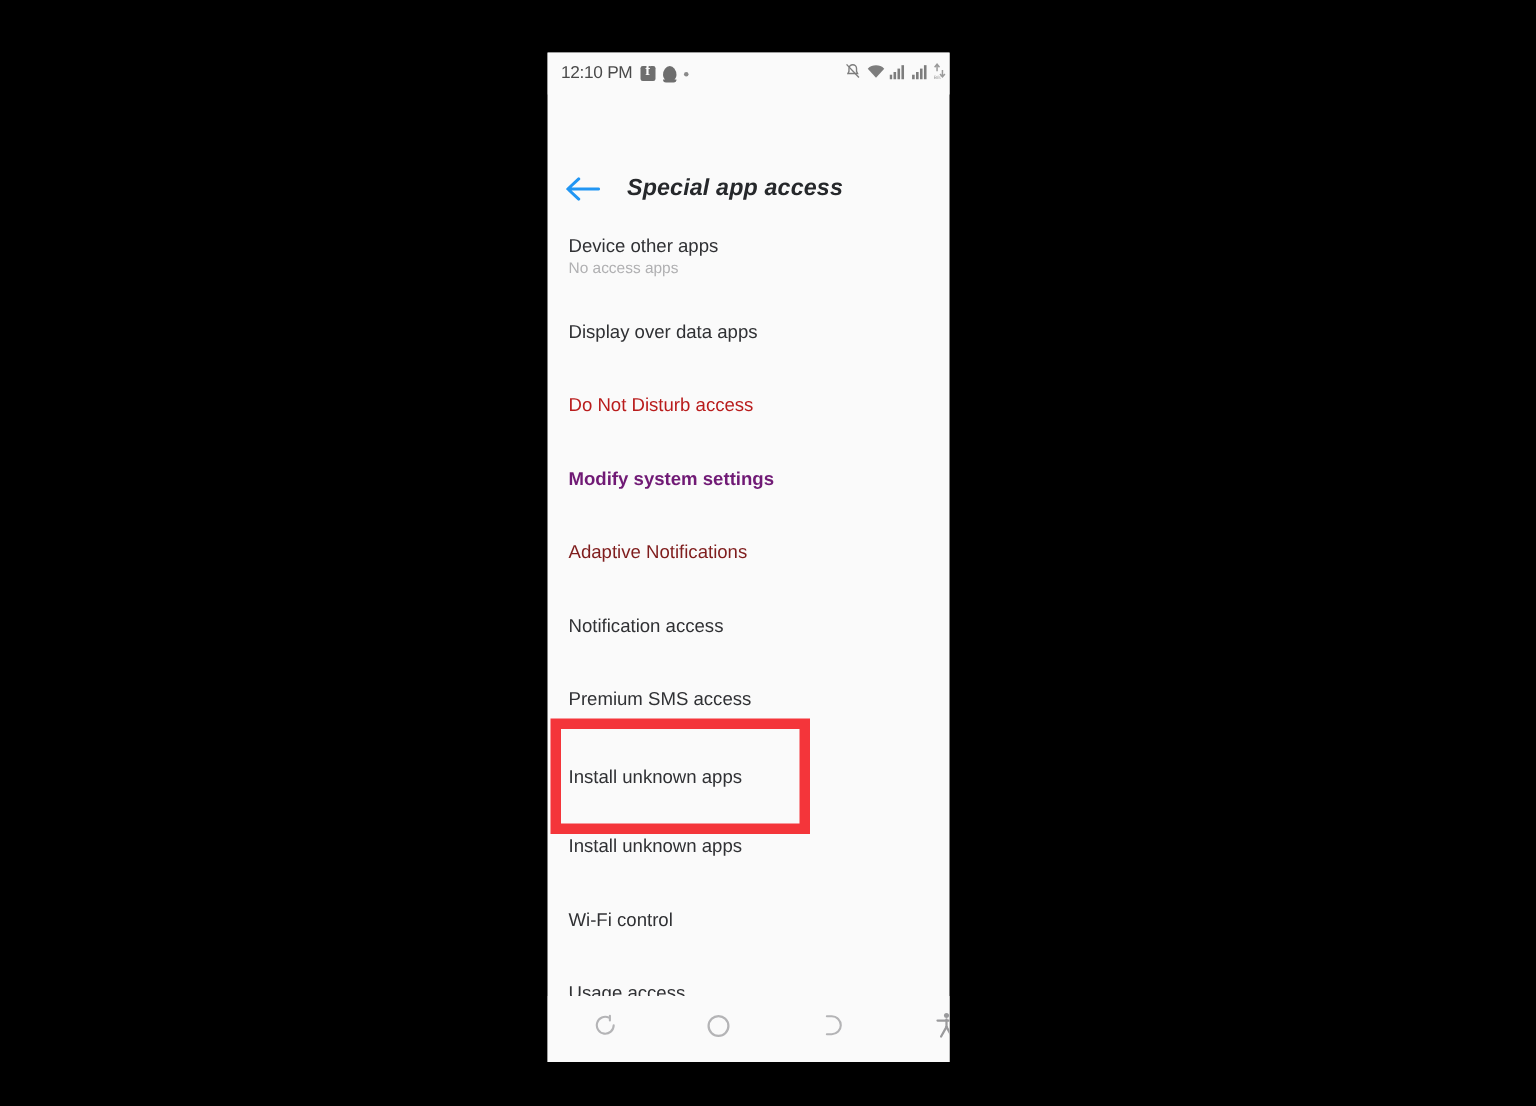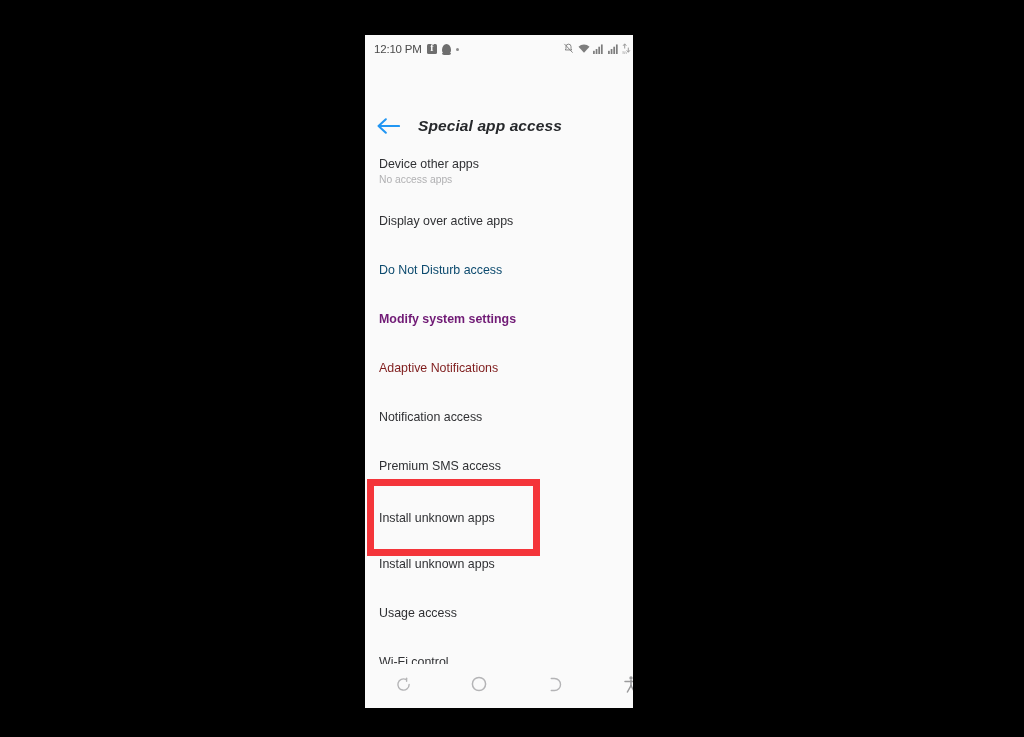--- a/index.html
+++ b/index.html
@@ -173,30 +173,30 @@
         <span style="font-size:10.3px;color:#b0b0b2;line-height:14px;margin-top:1px;">No access apps</span>
       </div>
       <span style="margin-right:17px;display:flex;align-items:center;">
         <svg width="8" height="13" viewBox="0 0 8 13">
             <path d="M1 1 L6.6 6.5 L1 12" fill="none" stroke="#cfcfd1" stroke-width="1.3" stroke-linecap="round" stroke-linejoin="round"></path>
           </svg>
       </span>
     </div>
 
     <div style="position:relative;height:49px;display:flex;align-items:center;padding:0 0 0 14px;box-sizing:border-box;cursor:pointer;">
-      <span style="flex:1;font-size:12.4px;color:#303134;">Display over active apps</span>
-      <span style="margin-right:17px;display:flex;align-items:center;">
-        <svg width="8" height="13" viewBox="0 0 8 13">
-            <path d="M1 1 L6.6 6.5 L1 12" fill="none" stroke="#cfcfd1" stroke-width="1.3" stroke-linecap="round" stroke-linejoin="round"></path>
-          </svg>
-      </span>
-    </div>
-
-    <div style="position:relative;height:49px;display:flex;align-items:center;padding:0 0 0 14px;box-sizing:border-box;cursor:pointer;">
-      <span style="flex:1;font-size:12.4px;color:#0c4a6e;">Do Not Disturb access</span>
+      <span style="flex:1;font-size:12.4px;color:#303134;">Display over data apps</span>
+      <span style="margin-right:17px;display:flex;align-items:center;">
+        <svg width="8" height="13" viewBox="0 0 8 13">
+            <path d="M1 1 L6.6 6.5 L1 12" fill="none" stroke="#cfcfd1" stroke-width="1.3" stroke-linecap="round" stroke-linejoin="round"></path>
+          </svg>
+      </span>
+    </div>
+
+    <div style="position:relative;height:49px;display:flex;align-items:center;padding:0 0 0 14px;box-sizing:border-box;cursor:pointer;">
+      <span style="flex:1;font-size:12.4px;color:#b91c1c;">Do Not Disturb access</span>
       <span style="margin-right:17px;display:flex;align-items:center;">
         <svg width="8" height="13" viewBox="0 0 8 13">
             <path d="M1 1 L6.6 6.5 L1 12" fill="none" stroke="#cfcfd1" stroke-width="1.3" stroke-linecap="round" stroke-linejoin="round"></path>
           </svg>
       </span>
     </div>
 
     <div style="position:relative;height:49px;display:flex;align-items:center;padding:0 0 0 14px;box-sizing:border-box;cursor:pointer;">
       <span style="flex:1;font-size:12.4px;color:#701a75;font-weight:bold;">Modify system settings</span>
       <span style="margin-right:17px;display:flex;align-items:center;">
@@ -245,30 +245,30 @@
     <div style="position:relative;height:49px;display:flex;align-items:center;padding:0 0 0 14px;box-sizing:border-box;cursor:pointer;">
       <span style="flex:1;font-size:12.4px;color:#303134;position:relative;z-index:3;">Install unknown apps</span>
       <span style="margin-right:17px;display:flex;align-items:center;position:relative;z-index:3;">
         <svg width="8" height="13" viewBox="0 0 8 13">
             <path d="M1 1 L6.6 6.5 L1 12" fill="none" stroke="#cfcfd1" stroke-width="1.3" stroke-linecap="round" stroke-linejoin="round"></path>
           </svg>
       </span>
     </div>
 
     <div style="position:relative;height:49px;display:flex;align-items:center;padding:0 0 0 14px;box-sizing:border-box;cursor:pointer;">
+      <span style="flex:1;font-size:12.4px;color:#303134;">Wi-Fi control</span>
+      <span style="margin-right:17px;display:flex;align-items:center;">
+        <svg width="8" height="13" viewBox="0 0 8 13">
+            <path d="M1 1 L6.6 6.5 L1 12" fill="none" stroke="#cfcfd1" stroke-width="1.3" stroke-linecap="round" stroke-linejoin="round"></path>
+          </svg>
+      </span>
+    </div>
+
+    <div style="position:relative;height:49px;display:flex;align-items:center;padding:0 0 0 14px;box-sizing:border-box;cursor:pointer;">
       <span style="flex:1;font-size:12.4px;color:#303134;">Usage access</span>
-      <span style="margin-right:17px;display:flex;align-items:center;">
-        <svg width="8" height="13" viewBox="0 0 8 13">
-            <path d="M1 1 L6.6 6.5 L1 12" fill="none" stroke="#cfcfd1" stroke-width="1.3" stroke-linecap="round" stroke-linejoin="round"></path>
-          </svg>
-      </span>
-    </div>
-
-    <div style="position:relative;height:49px;display:flex;align-items:center;padding:0 0 0 14px;box-sizing:border-box;cursor:pointer;">
-      <span style="flex:1;font-size:12.4px;color:#303134;">Wi-Fi control</span>
       <span style="margin-right:17px;display:flex;align-items:center;">
         <svg width="8" height="13" viewBox="0 0 8 13">
             <path d="M1 1 L6.6 6.5 L1 12" fill="none" stroke="#cfcfd1" stroke-width="1.3" stroke-linecap="round" stroke-linejoin="round"></path>
           </svg>
       </span>
     </div>
   </div>
 
   <div style="position:absolute;left:2px;top:444px;width:173px;height:77px;
               border:7px solid #f4353a;background:#fafafa;box-sizing:border-box;z-index:2;"></div>

